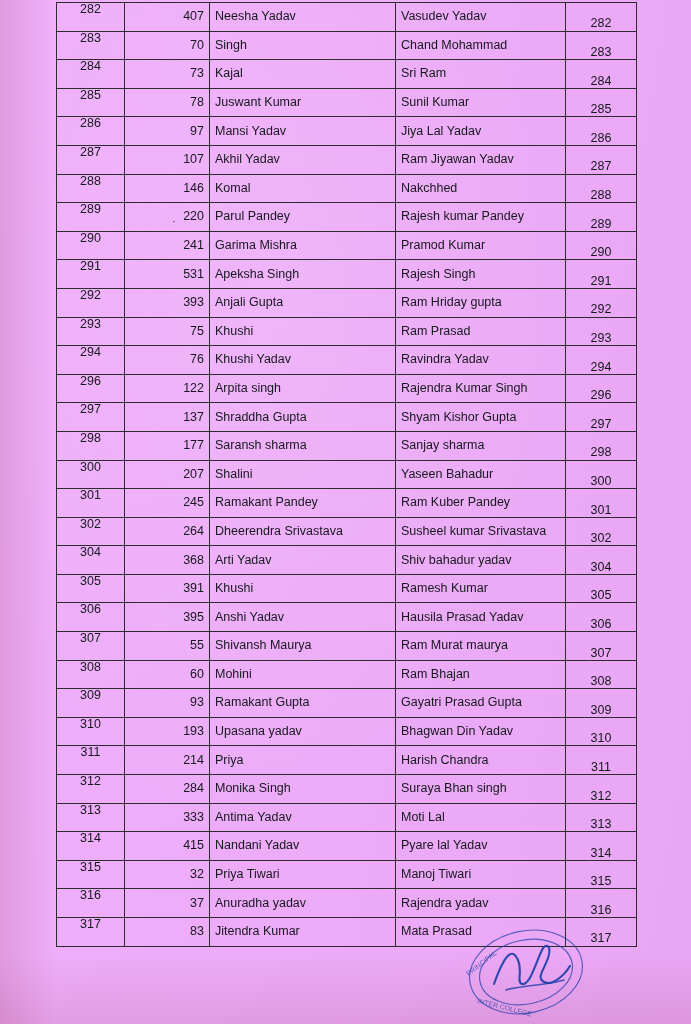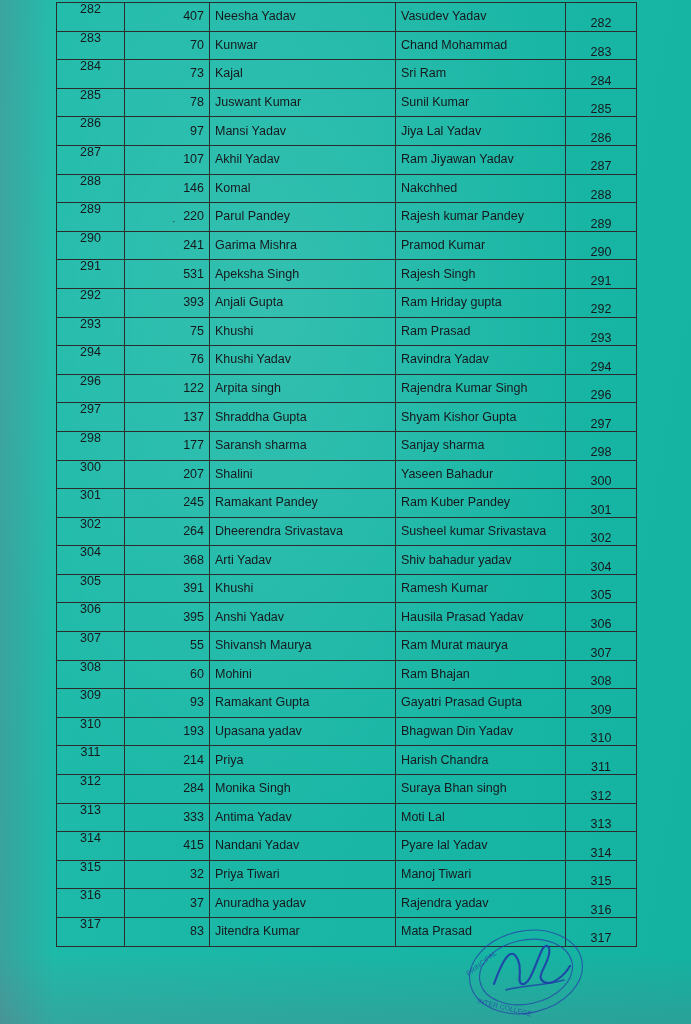--- a/index.html
+++ b/index.html
@@ -10,21 +10,21 @@
   body {
     width: 691px;
     height: 1024px;
     position: relative;
     font-family: "Liberation Sans", sans-serif;
     overflow: hidden;
   }
   .page {
     position: absolute;
     inset: 0;
-    background: #14b8a6;
+    background: #f0abfc;
   }
   
   .paper-tint {
     position: absolute;
     inset: 0;
     background:
       radial-gradient(ellipse at 40% 30%, rgba(255,255,255,0.10) 0%, rgba(255,255,255,0.0) 55%),
       linear-gradient(100deg, rgba(255,255,255,0.06) 0%, rgba(0,0,0,0.03) 100%);
     pointer-events: none;
   }
@@ -139,21 +139,21 @@
         <tr>
           <td class="sl">282</td>
           <td class="roll">407</td>
           <td class="name">Neesha Yadav</td>
           <td class="father">Vasudev Yadav</td>
           <td class="sl2">282</td>
         </tr>
         <tr>
           <td class="sl">283</td>
           <td class="roll">70</td>
-          <td class="name">Kunwar</td>
+          <td class="name">Singh</td>
           <td class="father">Chand Mohammad</td>
           <td class="sl2">283</td>
         </tr>
         <tr>
           <td class="sl">284</td>
           <td class="roll">73</td>
           <td class="name">Kajal</td>
           <td class="father">Sri Ram</td>
           <td class="sl2">284</td>
         </tr>

